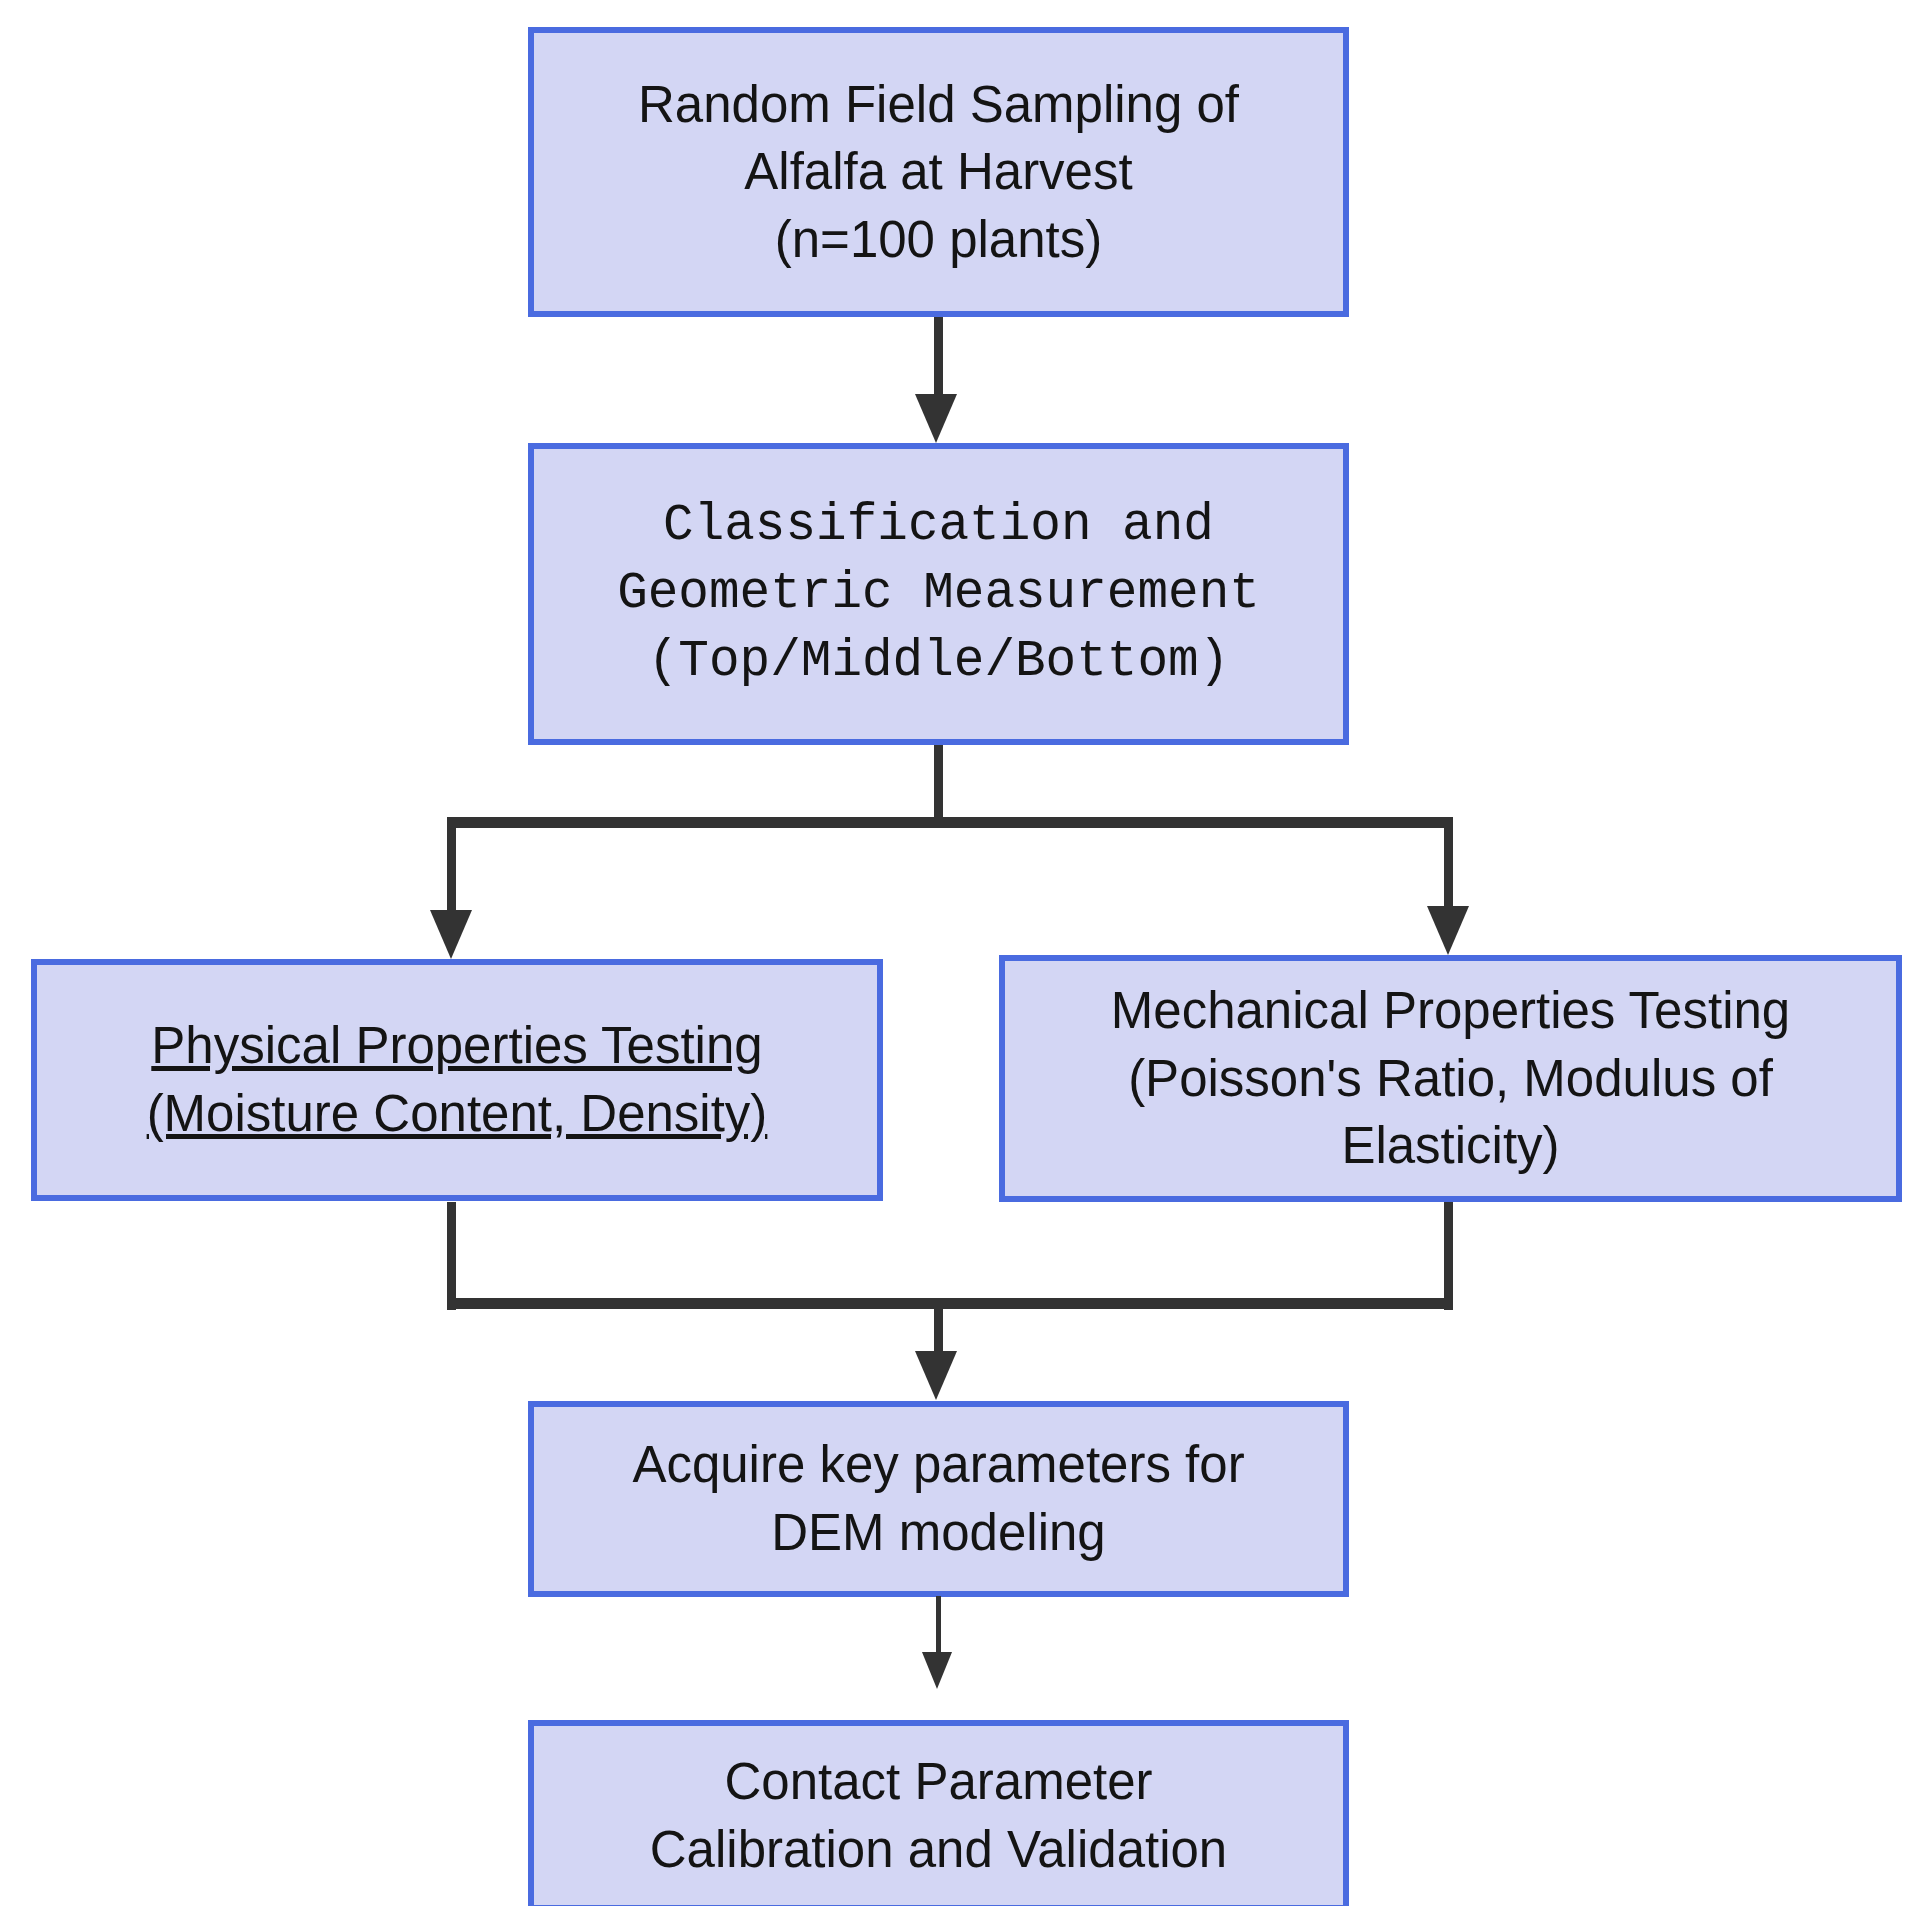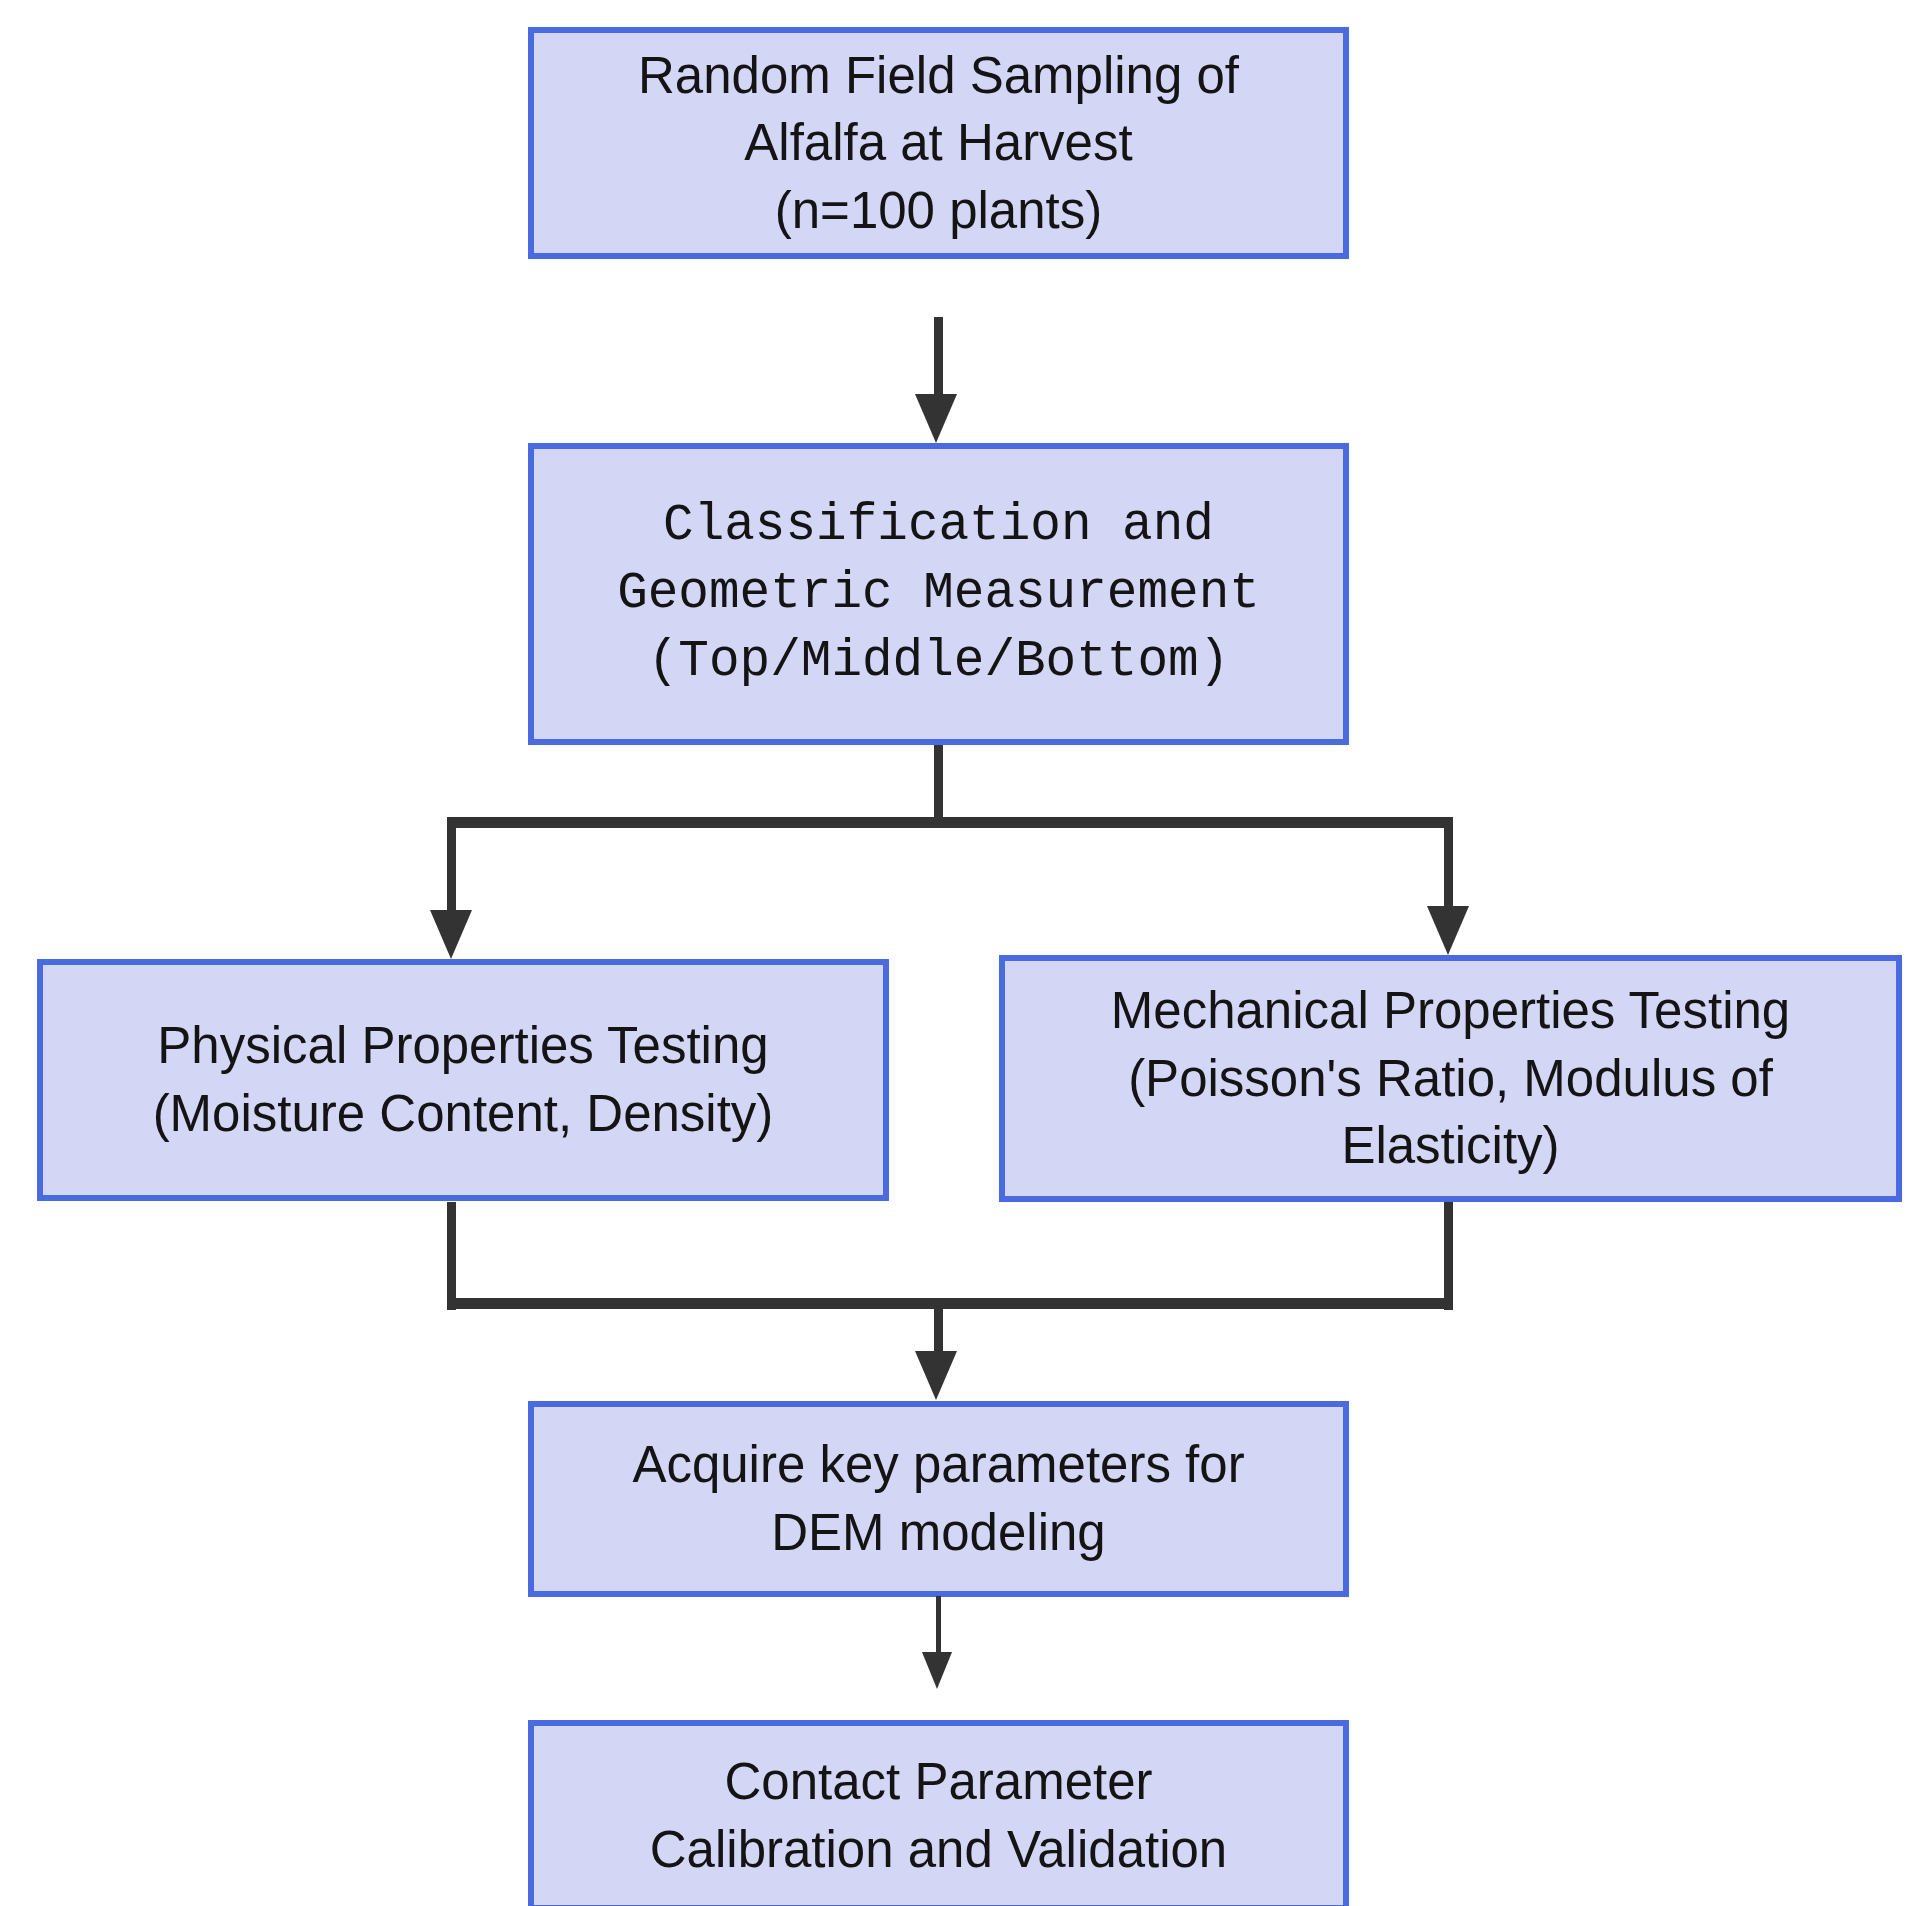--- a/index.html
+++ b/index.html
@@ -45,23 +45,23 @@
     border-right: 21px solid transparent;
     border-top: 49px solid var(--arrow);
   }
   .arrowhead.small {
     border-left: 15.5px solid transparent;
     border-right: 15.5px solid transparent;
     border-top: 37px solid var(--arrow);
   }
 
   
-  #node-sampling       { left: 528px;  top: 27.4px;   width: 821px; height: 232px; }
+  #node-sampling       { left: 528px;  top: 27.4px;   width: 821px; height: 290px; }
   #node-classification { left: 528px;  top: 443px;  width: 821px; height: 302px; font-family: Liberation Mono, monospace; }
-  #node-physical       { left: 37px;   top: 959px; width: 852px; height: 242px; }
+  #node-physical       { left: 31px;   top: 959px; width: 852px; height: 242px; text-decoration: underline; }
   #node-mechanical     { left: 999px; top: 955px; width: 903px; height: 247px; }
   #node-acquire        { left: 528px;  top: 1401px; width: 821px; height: 196px; }
   #node-contact        { left: 528px;  top: 1689px; width: 821px; height: 191px; margin-top: 31px; }
 
   
   #stem-1        { left: 934px; top: 317px;  width: 9.1px;   height: 79px; }
   #head-1        { left: 915px; top: 394px; }
   #stem-branch   { left: 934px; top: 745px;  width: 9.1px;   height: 83px; }
   #branch-h      { left: 447px;  top: 817px;  width: 1006px; height: 11px; }
   #branch-left-v { left: 447px;  top: 817px;  width: 9.1px;   height: 93px; }

